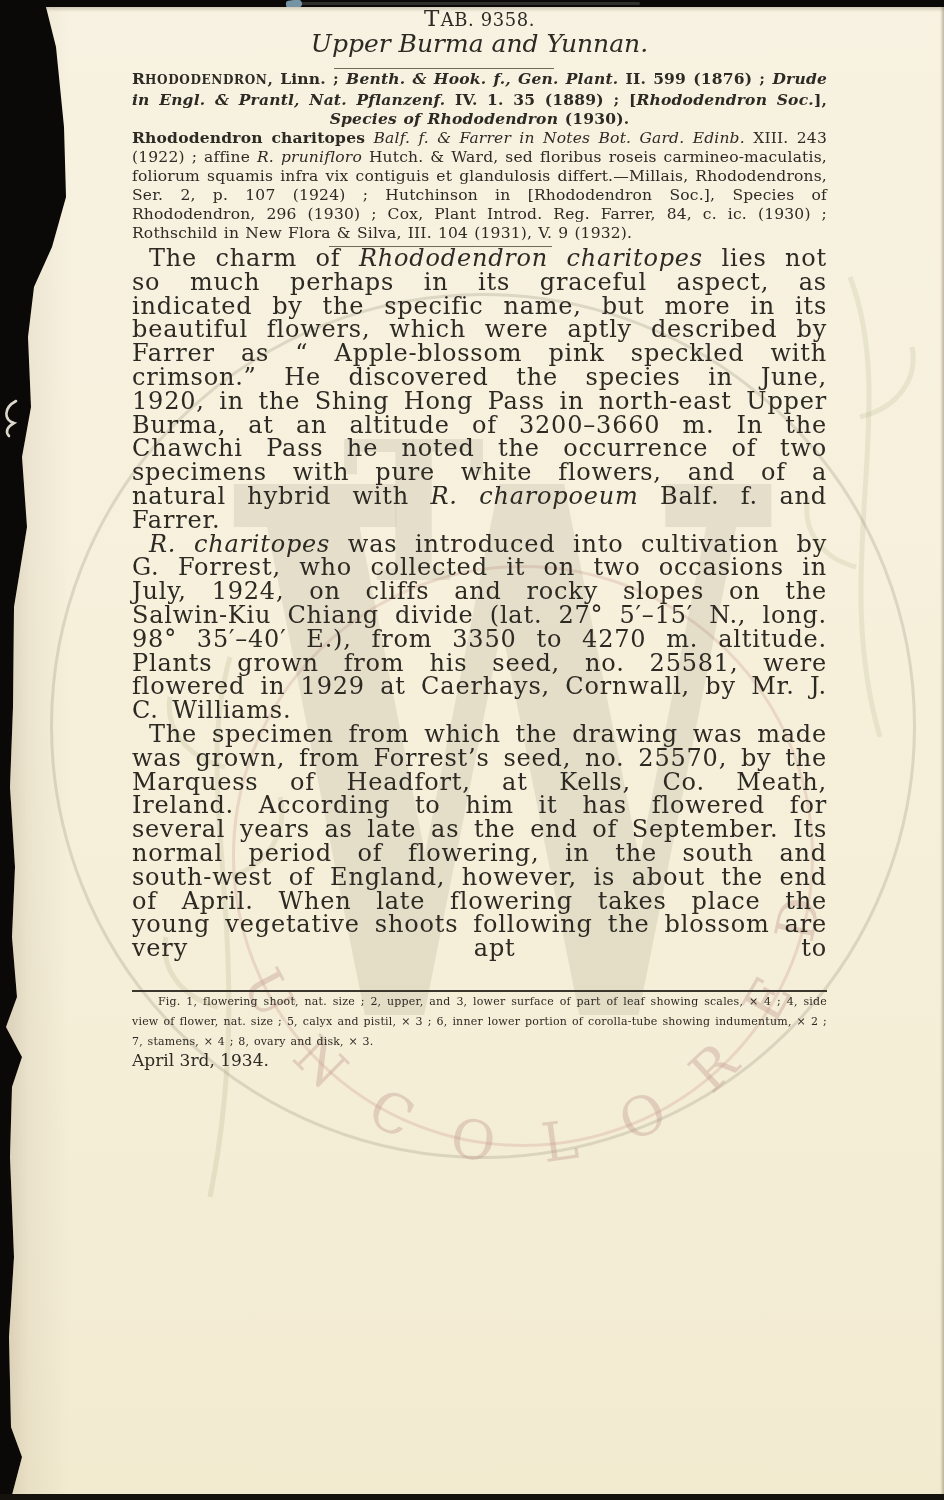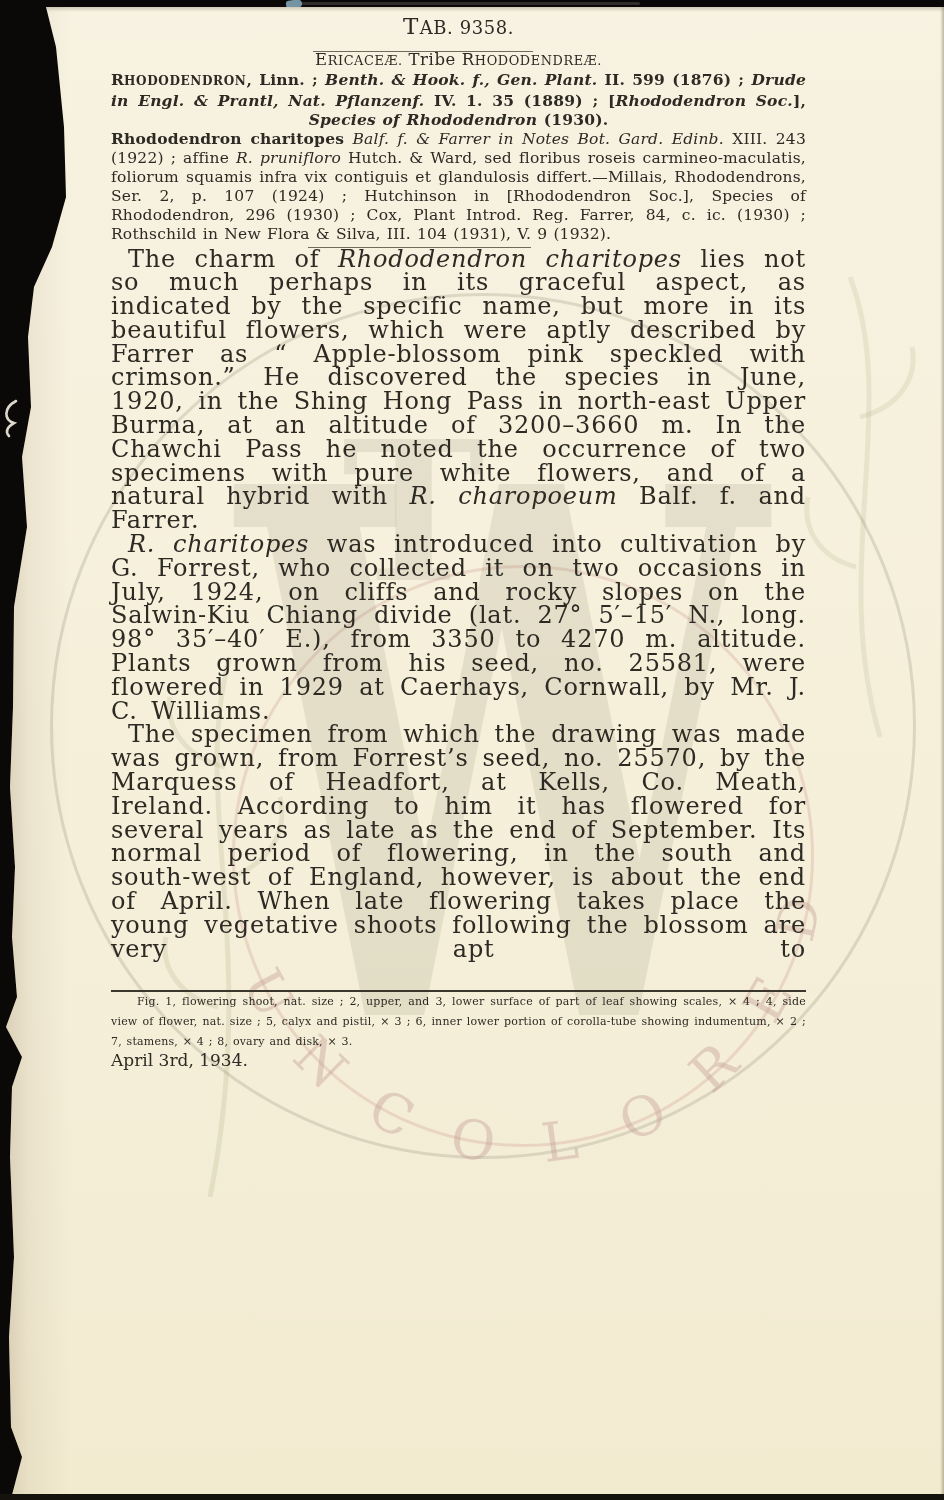--- a/index.html
+++ b/index.html
@@ -42,21 +42,21 @@
   .wm-w{left:238px;top:388px;font-size:470px;line-height:1;color:rgba(95,100,70,0.12);
     font-weight:bold;transform:scaleY(1.55);transform-origin:top left;}
   .wm-circle-outer{left:50px;top:286px;width:860px;height:860px;border-radius:50%;
     border:3px solid rgba(150,146,124,0.28);}
   .wm-circle-stamp{left:232px;top:558px;width:576px;height:576px;border-radius:50%;
     border:3px solid rgba(206,155,144,0.30);}
   .stamp-letter{position:absolute;font-size:54px;line-height:1;
     color:rgba(196,156,146,0.40);font-family:"DejaVu Serif",serif;pointer-events:none;}
 
   
-  .content{position:absolute;left:111px;top:0;width:695px;color:#2d2a24;margin-top:8px;}
+  .content{position:absolute;left:132px;top:0;width:695px;color:#2d2a24;}
   .content p{margin:0;}
   .tab-line{margin-top:252px;font-size:23px;line-height:23px;text-align:center;letter-spacing:1.5px;}
   .main-title{margin-top:12px;font-size:26.5px;line-height:26.5px;text-align:center;letter-spacing:1px;}
   .sub-title{margin-top:14px;font-size:25px;line-height:25px;text-align:center;font-style:italic;}
   .rule{border:0;border-top:1.5px solid #6f6a5a;margin:0;}
   .rule-1{margin:12px 0 0 202px;width:220px;}
   .rule-2{margin:3px 0 0 197px;width:223px;}
   .family-line{margin-top:19px;font-size:16.5px;line-height:16.5px;text-align:center;letter-spacing:.6px;}
   .cite{font-size:15.5px;line-height:19px;text-align:justify;letter-spacing:.2px;word-spacing:1px;}
   .genus-cite{margin-top:7px;text-align-last:center;font-weight:bold;}
@@ -116,22 +116,22 @@
     <svg class="wm" style="left:790px;top:260px;" width="150" height="480" viewBox="0 0 150 480">
       <g fill="none" stroke="rgba(140,150,100,0.14)" stroke-width="5">
         <path d="M60,10 C110,140 40,300 90,470"></path>
         <path d="M70,150 C110,140 128,110 122,80"></path>
         <path d="M66,300 C28,290 12,260 18,230"></path>
       </g>
     </svg>
 
     <div class="content">
       <p class="tab-line"><span>T</span><span class="s-small">AB. 9358.</span></p>
+      <p class="sub-title">Upper Burma and Yunnan.</p>
       <hr class="rule rule-1">
-      <p class="family-line"><span>E</span><span class="s-small">RICACEÆ.</span><span>  Tribe R</span><span class="s-small">HODODENDREÆ.</span></p>
       <p class="cite genus-cite"><span>R</span><span class="s-small">HODODENDRON</span><span>, Linn. ; </span><span class="s-i">Benth. &amp; Hook. f., Gen. Plant.</span><span> II. 599 (1876) ; </span><span class="s-i">Drude in Engl. &amp; Prantl, Nat. Pflanzenf.</span><span> IV. 1. 35 (1889) ; [</span><span class="s-i">Rhododendron Soc.</span><span>], </span><span class="s-i">Species of Rhododendron</span><span> (1930).</span></p>
       <p class="cite species-cite"><span class="s-b">Rhododendron charitopes</span><span> </span><span class="s-i">Balf. f. &amp; Farrer in Notes Bot. Gard. Edinb.</span><span> XIII. 243 (1922) ;  affine </span><span class="s-i">R. prunifloro</span><span> Hutch. &amp; Ward, sed floribus roseis carmineo-maculatis, foliorum squamis infra vix contiguis et glandulosis differt.—Millais, Rhododendrons, Ser. 2, p. 107 (1924) ;  Hutchinson in [Rhododendron Soc.], Species of Rhododendron, 296 (1930) ;  Cox, Plant Introd. Reg. Farrer, 84, c. ic. (1930) ;  Rothschild in New Flora &amp; Silva, III. 104 (1931), V. 9 (1932).</span></p>
       <hr class="rule rule-2">
       <p class="body-para para-1"><span>The charm of </span><span class="s-i">Rhododendron charitopes</span><span> lies not so much perhaps in its graceful aspect, as indicated by the specific name, but more in its beautiful flowers, which were aptly described by Farrer as “ Apple-blossom pink speckled with crimson.”  He discovered the species in June, 1920, in the Shing Hong Pass in north-east Upper Burma, at an altitude of 3200–3660 m.  In the Chawchi Pass he noted the occurrence of two specimens with pure white flowers, and of a natural hybrid with </span><span class="s-i">R. charopoeum</span><span> Balf. f. and Farrer.</span></p>
       <p class="body-para para-nf"><span class="s-i">R. charitopes</span><span> was introduced into cultivation by G. Forrest, who collected it on two occasions in July, 1924, on cliffs and rocky slopes on the Salwin-Kiu Chiang divide (lat. 27° 5′–15′ N., long. 98° 35′–40′ E.), from 3350 to 4270 m. altitude.  Plants grown from his seed, no. 25581, were flowered in 1929 at Caerhays, Cornwall, by Mr. J. C. Williams.</span></p>
       <p class="body-para para-nf justify-last"><span>The specimen from which the drawing was made was grown, from Forrest’s seed, no. 25570, by the Marquess of Headfort, at Kells, Co. Meath, Ireland.  According to him it has flowered for several years as late as the end of September.  Its normal period of flowering, in the south and south-west of England, however, is about the end of April.  When late flowering takes place the young vegetative shoots following the blossom are very apt to</span></p>
       <hr class="foot-rule">
       <p class="figure-caption"><span>Fig. 1, flowering shoot, nat. size ;  2, upper, and 3, lower surface of part of leaf showing scales, × 4 ;  4, side view of flower, nat. size ;  5, calyx and pistil, × 3 ;  6, inner lower portion of corolla-tube showing indumentum, × 2 ;  7, stamens, × 4 ; 8, ovary and disk, × 3.</span></p>
       <p class="issue-date">April 3rd, 1934.</p>
     </div>

